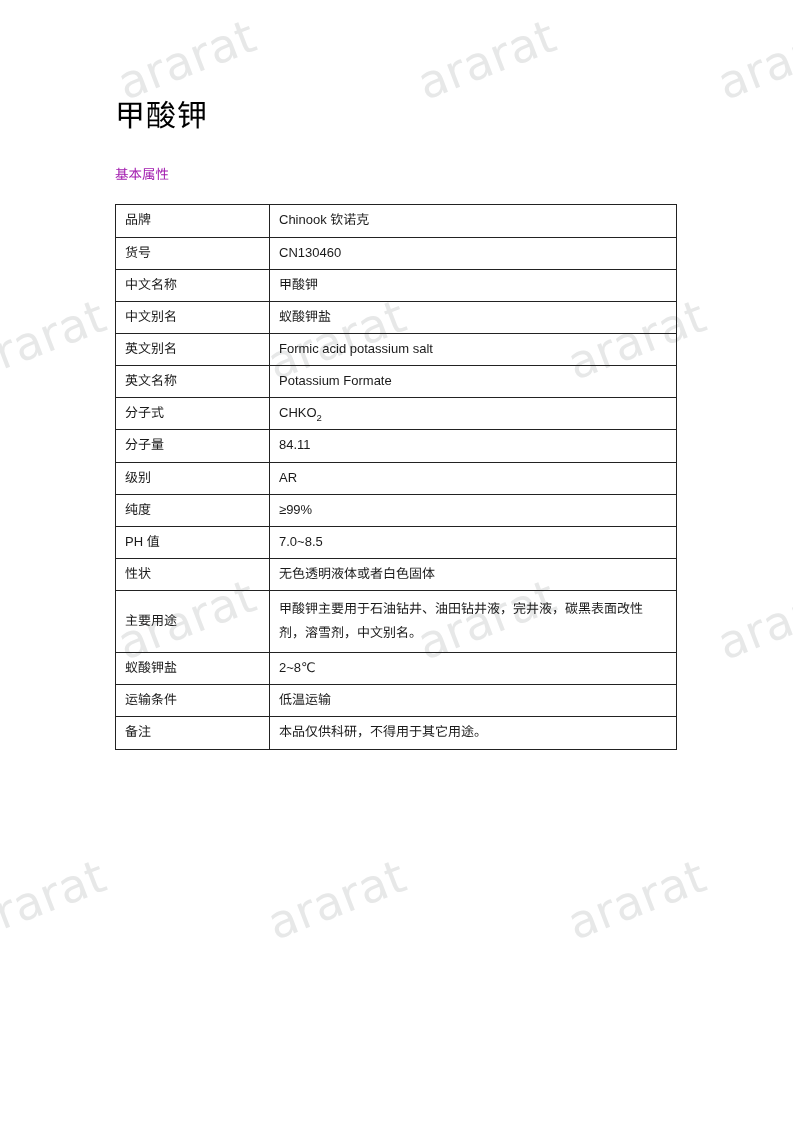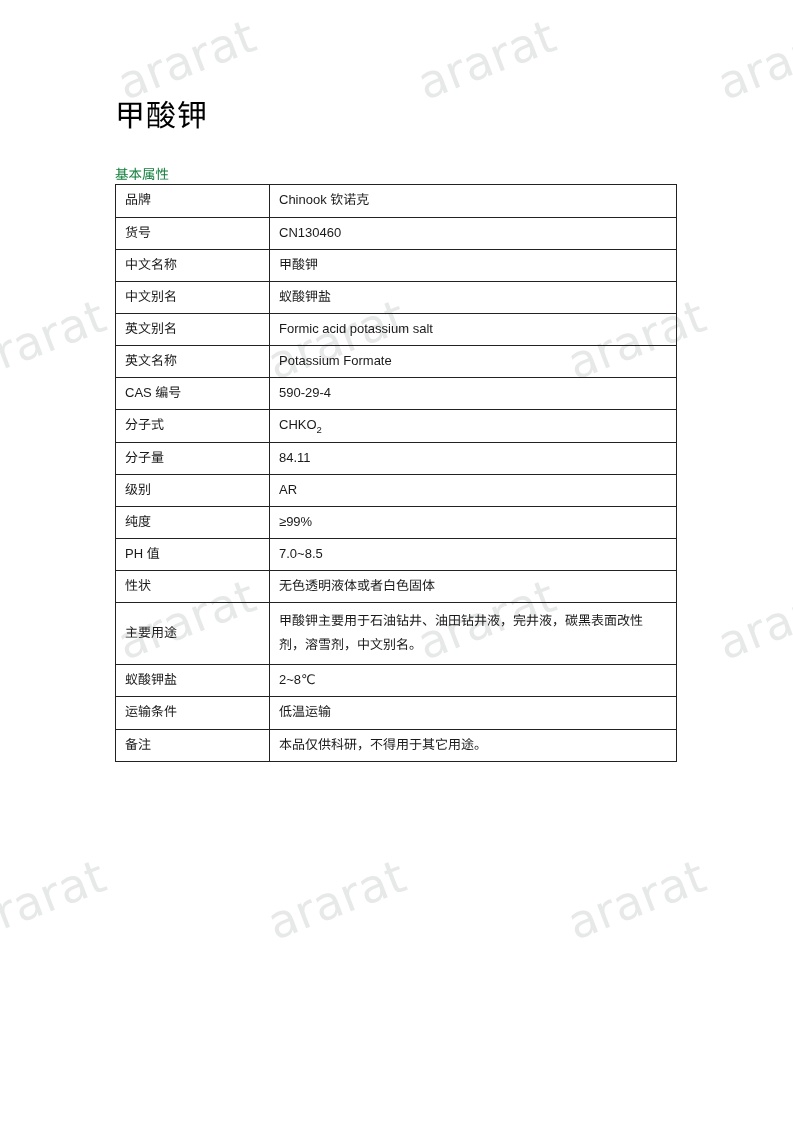--- a/index.html
+++ b/index.html
@@ -58,24 +58,25 @@
     letter-spacing: 1px;
     color: #000000;
   }
 
   #section-heading {
     margin: 0;
     padding-top: 31px;
     font-size: 13.5px;
     font-weight: 400;
     line-height: 1.4;
-    color: #15803d;
+    color: #a21caf;
   }
 
   #props-table {
+    margin-top: 20px;
     width: 561px;
     border-collapse: collapse;
     table-layout: fixed;
     background: transparent;
   }
   #props-table col.c-label { width: 154px; }
   #props-table col.c-value { width: 407px; }
 
   #props-table td {
     border: 1px solid #222222;
@@ -155,24 +156,20 @@
         </tr>
         <tr>
           <td class="cell-label">英文别名</td>
           <td class="cell-value">Formic acid potassium salt</td>
         </tr>
         <tr>
           <td class="cell-label">英文名称</td>
           <td class="cell-value">Potassium Formate</td>
         </tr>
         <tr>
-          <td class="cell-label">CAS 编号</td>
-          <td class="cell-value">590-29-4</td>
-        </tr>
-        <tr>
           <td class="cell-label">分子式</td>
           <td class="cell-value">CHKO<span class="sub">2</span></td>
         </tr>
         <tr>
           <td class="cell-label">分子量</td>
           <td class="cell-value">84.11</td>
         </tr>
         <tr>
           <td class="cell-label">级别</td>
           <td class="cell-value">AR</td>

